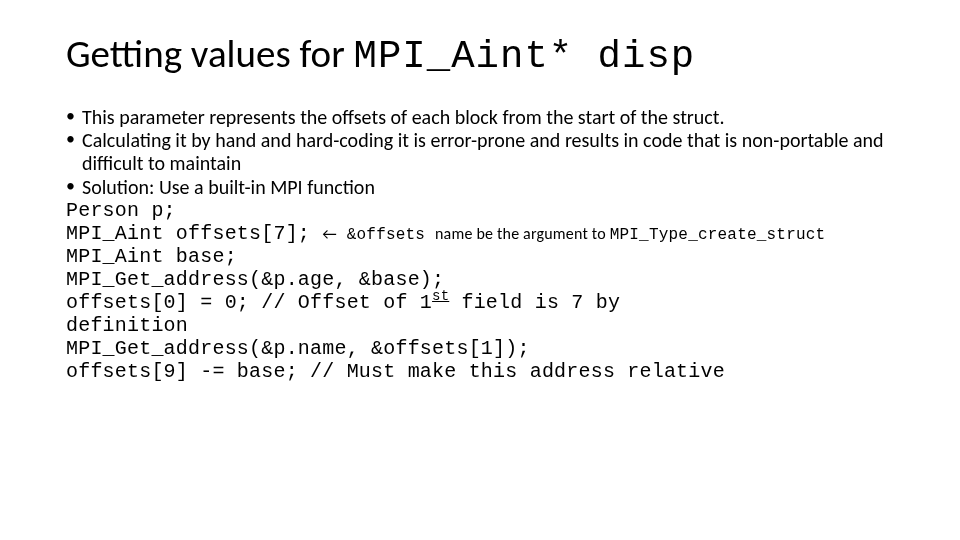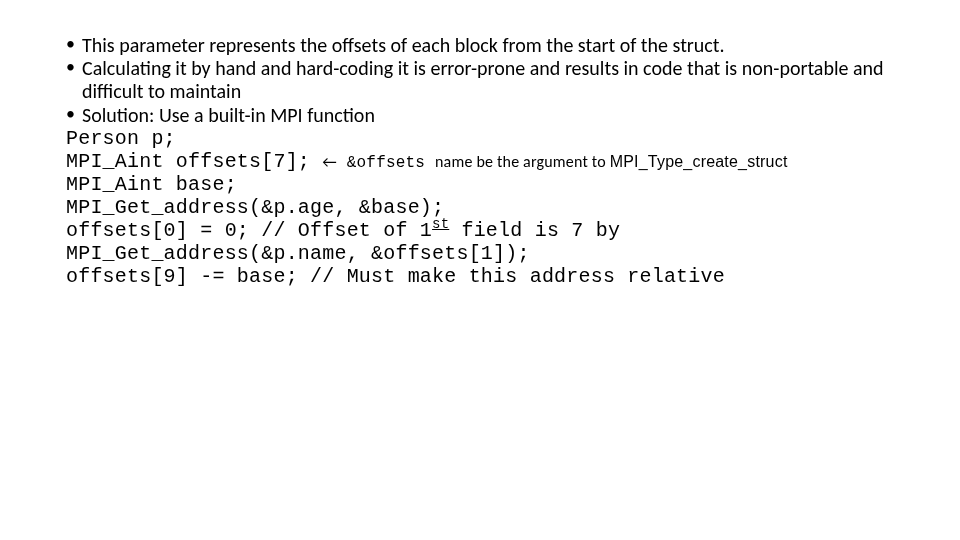--- a/index.html
+++ b/index.html
@@ -61,46 +61,50 @@
     vertical-align: super;
     line-height: 0;
     text-decoration: underline;
   }
 </style>
 </head>
 <body>
 
 <div class="slide">
 
+  <div class="title">
+    <span>Getting values for </span><span class="mono">MPI_Aint* disp</span>
+  </div>
 
   <div class="content">
 
     <div class="bullet">
       <div class="dot">•</div>
       <div class="text">This parameter represents the offsets of each block from the start of the struct.</div>
     </div>
     <div class="bullet">
       <div class="dot">•</div>
       <div class="text">Calculating it by hand and hard-coding it is error-prone and results in code that is non-portable and difficult to maintain</div>
     </div>
     <div class="bullet">
       <div class="dot">•</div>
       <div class="text">Solution: Use a built-in MPI function</div>
     </div>
 
     <div class="code">Person p;</div>
 
     <div class="code">
-      <span>MPI_Aint offsets[7]; </span><span class="note">←</span><span class="note" style="font-family:'Courier New',monospace;"> &amp;offsets </span><span class="note">name be the argument to </span><span class="note" style="font-family:Liberation Sans, sans-serif;">MPI_Type_create_struct</span>
+      <span>MPI_Aint offsets[7]; </span><span class="note">←</span><span class="note" style="font-family:'Courier New',monospace;"> &amp;offsets </span><span class="note">name be the argument to </span><span class="note" style="font-family:Liberation Mono, monospace;">MPI_Type_create_struct</span>
     </div>
 
     <div class="code">MPI_Aint base;</div>
     <div class="code">MPI_Get_address(&amp;p.age, &amp;base);</div>
 
     <div class="code">
       <span>offsets[0] = 0;      // Offset of 1</span><sup>st</sup><span> field is 7 by</span>
     </div>
+    <div class="code">definition</div>
 
     <div class="code">MPI_Get_address(&amp;p.name, &amp;offsets[1]);</div>
     <div class="code">offsets[9] -= base; // Must make this address relative</div>
 
   </div>
 </div>
 
 </body></html>

